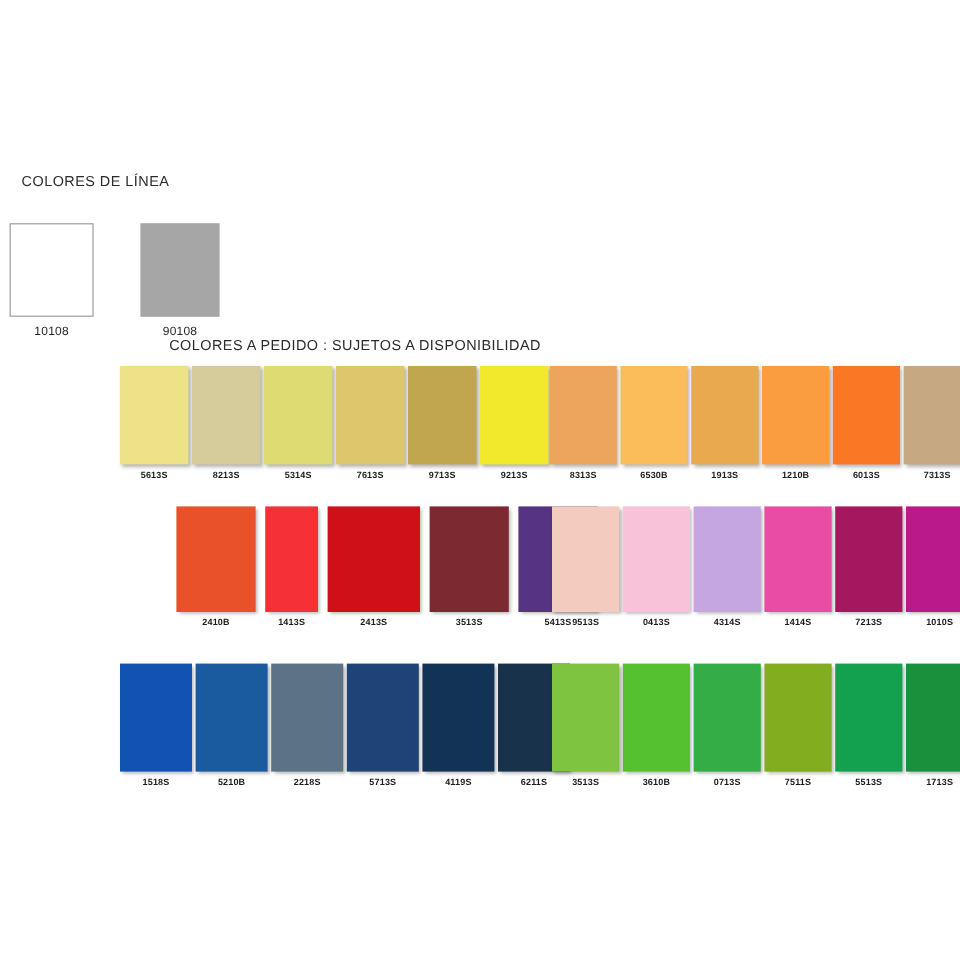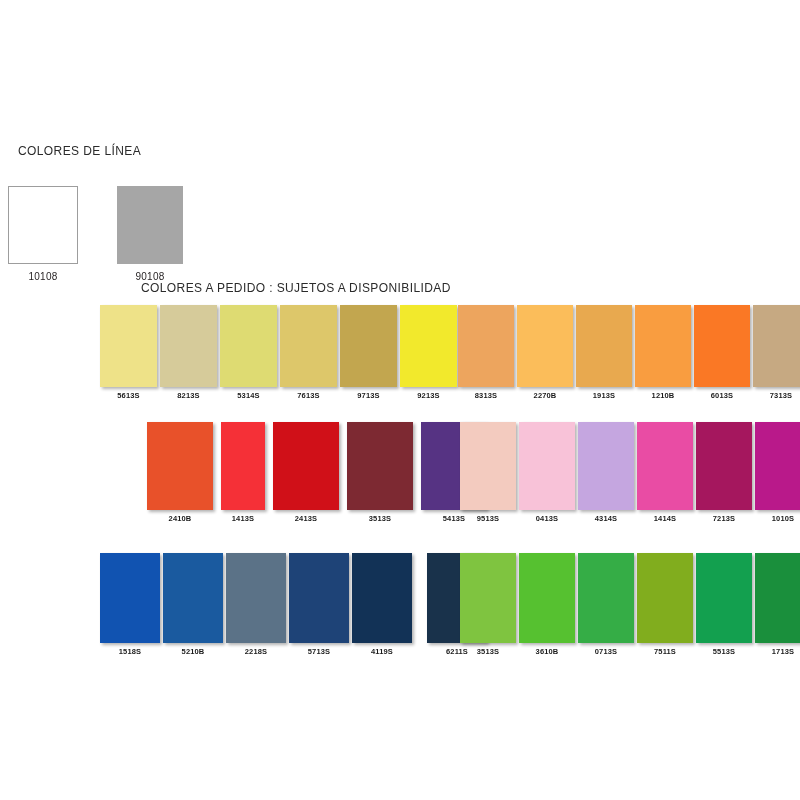--- a/index.html
+++ b/index.html
@@ -134,21 +134,21 @@
             <span class="swatch-code">9213S</span>
           </div>
         </div>
         <div class="swatch-group" style="left: 458px; gap: 3px;">
           <div class="swatch-cell" style="width: 56px;">
             <span class="swatch-chip" style="background: rgb(237, 165, 94); height: 82px;"></span>
             <span class="swatch-code">8313S</span>
           </div>
           <div class="swatch-cell" style="width: 56px;">
             <span class="swatch-chip" style="background: rgb(251, 189, 90); height: 82px;"></span>
-            <span class="swatch-code">2270B</span>
+            <span class="swatch-code">6530B</span>
           </div>
           <div class="swatch-cell" style="width: 56px;">
             <span class="swatch-chip" style="background: rgb(232, 169, 79); height: 82px;"></span>
             <span class="swatch-code">1913S</span>
           </div>
           <div class="swatch-cell" style="width: 56px;">
             <span class="swatch-chip" style="background: rgb(249, 157, 64); height: 82px;"></span>
             <span class="swatch-code">1210B</span>
           </div>
           <div class="swatch-cell" style="width: 56px;">
@@ -164,21 +164,21 @@
       <div class="palette-row" style="top: 422px;">
         <div class="swatch-group" style="left: 110px; gap: 8px; padding-left: 37px;">
           <div class="swatch-cell" style="width: 66px;">
             <span class="swatch-chip" style="background: rgb(232, 81, 42); height: 88px;"></span>
             <span class="swatch-code">2410B</span>
           </div>
           <div class="swatch-cell" style="width: 44px;">
             <span class="swatch-chip" style="background: rgb(245, 48, 55); height: 88px;"></span>
             <span class="swatch-code">1413S</span>
           </div>
-          <div class="swatch-cell" style="width: 66px;">
+          <div class="swatch-cell" style="width: 77px;">
             <span class="swatch-chip" style="background: rgb(208, 16, 24); height: 88px;"></span>
             <span class="swatch-code">2413S</span>
           </div>
           <div class="swatch-cell" style="width: 66px;">
             <span class="swatch-chip" style="background: rgb(125, 41, 50); height: 88px;"></span>
             <span class="swatch-code">3513S</span>
           </div>
           <div class="swatch-cell" style="width: 66px;">
             <span class="swatch-chip" style="background: rgb(86, 51, 131); height: 88px;"></span>
             <span class="swatch-code">5413S</span>
@@ -226,21 +226,21 @@
             <span class="swatch-code">2218S</span>
           </div>
           <div class="swatch-cell" style="width: 60px;">
             <span class="swatch-chip" style="background: rgb(30, 67, 119); height: 90px;"></span>
             <span class="swatch-code">5713S</span>
           </div>
           <div class="swatch-cell" style="width: 60px;">
             <span class="swatch-chip" style="background: rgb(18, 50, 86); height: 90px;"></span>
             <span class="swatch-code">4119S</span>
           </div>
-          <div class="swatch-cell" style="width: 60px; margin-left: 12px;">
+          <div class="swatch-cell" style="width: 60px;">
             <span class="swatch-chip" style="background: rgb(25, 50, 75); height: 90px;"></span>
             <span class="swatch-code">6211S</span>
           </div>
         </div>
         <div class="swatch-group" style="left: 460px; gap: 3px;">
           <div class="swatch-cell" style="width: 56px;">
             <span class="swatch-chip" style="background: rgb(127, 196, 64); height: 90px;"></span>
             <span class="swatch-code">3513S</span>
           </div>
           <div class="swatch-cell" style="width: 56px;">

